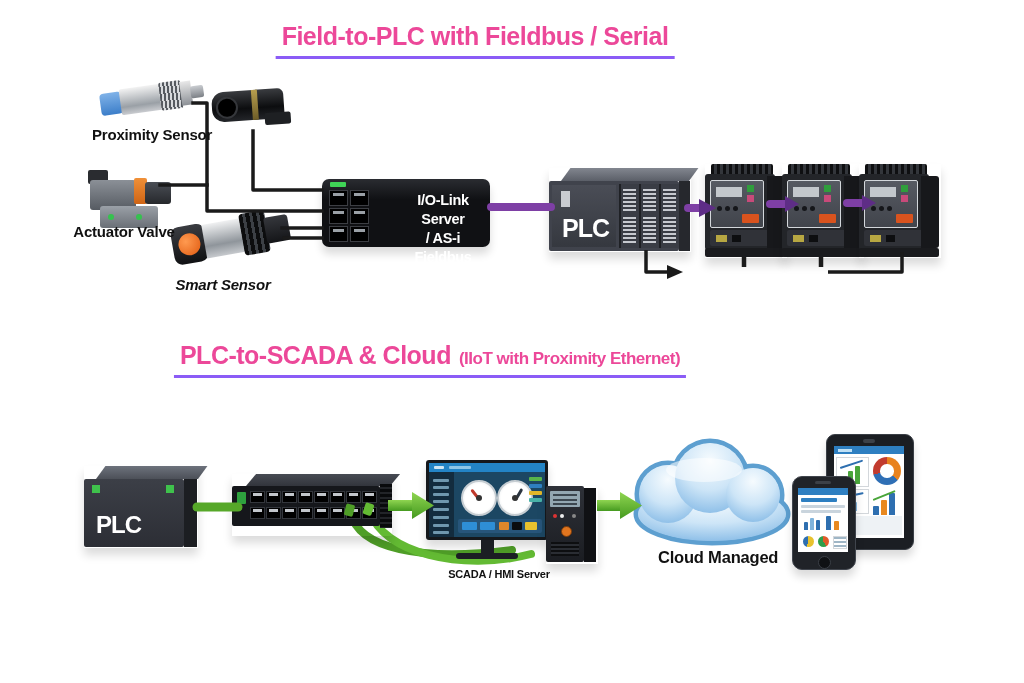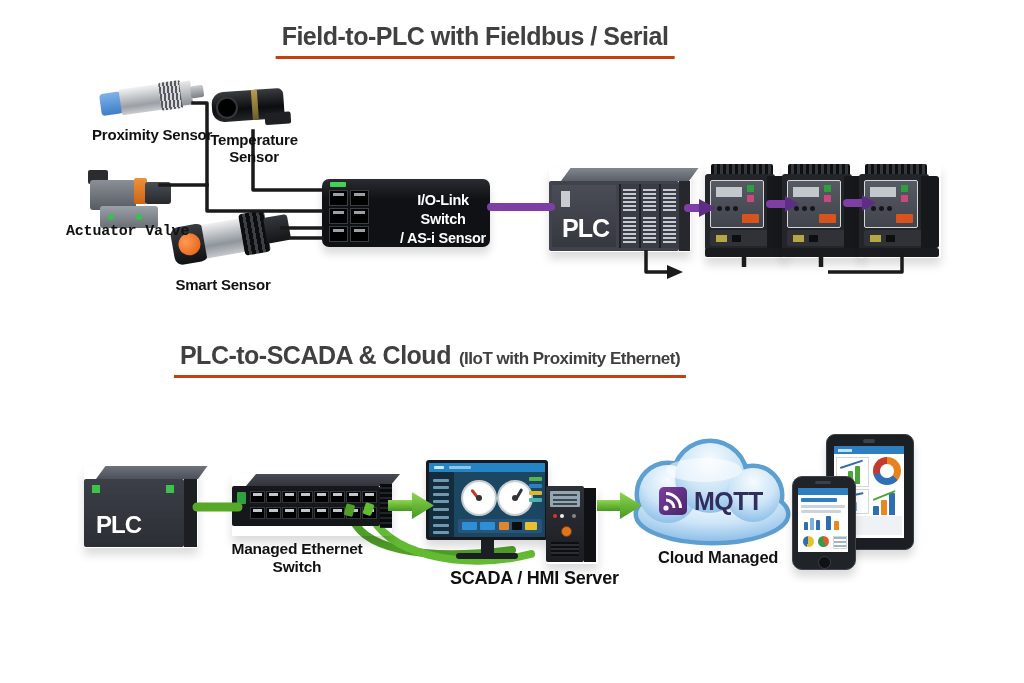--- a/index.html
+++ b/index.html
@@ -1,20 +1,20 @@
 <!DOCTYPE html>
 <html><head>
 <meta charset="utf-8">
 <style>
   html,body{margin:0;padding:0;background:#e8e8e8;}
   #canvas{position:relative;width:1024px;height:683px;background:#ffffff;overflow:hidden;
           font-family:"Liberation Sans",sans-serif;}
   
-  .sec-title{position:absolute;transform:translateX(-50%);color:#404040;font-weight:bold;
-             letter-spacing:-0.5px;white-space:nowrap;border-bottom:3px solid #c2410c;
+  .sec-title{position:absolute;transform:translateX(-50%);color:#ec4899;font-weight:bold;
+             letter-spacing:-0.5px;white-space:nowrap;border-bottom:3px solid #8b5cf6;
              padding:0 6px 5px 6px;z-index:6;}
   #title1{left:475px;top:22px;font-size:25px;}
   #title2{left:430px;top:341px;font-size:25px;}
   #title2 .sub{font-size:17px;margin-left:8px;}
   
   .lbl{position:absolute;color:#111;font-weight:bold;font-size:15px;letter-spacing:-0.2px;
        text-align:center;line-height:1.15;z-index:6;white-space:nowrap;}
   
   .dev{position:absolute;z-index:3;}
   .shadow{box-shadow:0 7px 9px rgba(0,0,0,0.14);}
@@ -202,22 +202,22 @@
           <i></i>
         </div>
       <div class="p" style="left:0;top:36px;">
           <i></i>
         </div>
       <div class="p" style="left:21px;top:36px;">
           <i></i>
         </div>
     </div>
     <div class="txt">
-      <div>I/O-Link Switch</div>
-      <div>/ AS-i Sensor</div>
+      <div>I/O-Link Server</div>
+      <div>/ AS-i Fieldbus</div>
     </div>
   </div>
 
   <div class="dev plcrack shadow" style="left:549px;top:168px;">
     <div class="top"></div>
     <div class="front"></div>
     <div class="side"></div>
     <div class="cpu">
       <div class="slot"></div>
       <div class="plctxt">PLC</div>
@@ -434,30 +434,20 @@
         <circle cx="753" cy="495" r="29"></circle>
     </g>
     <g fill="url(#cg)">
       <ellipse cx="712" cy="514" rx="74" ry="27"></ellipse>
       <circle cx="668" cy="494" r="29"></circle>
         <circle cx="710" cy="478" r="35"></circle>
         <circle cx="753" cy="495" r="27"></circle>
     </g>
     <ellipse cx="704" cy="470" rx="38" ry="12" fill="#ffffff" opacity="0.55"></ellipse>
   </svg>
-  <div class="mqtt-row">
-    <div class="mqtt-logo">
-      <svg width="28" height="28" viewBox="0 0 28 28">
-        <circle cx="7" cy="21" r="2.6" fill="#fff"></circle>
-        <path d="M7,13 a8,8 0 0 1 8,8" stroke="#fff" stroke-width="3" fill="none"></path>
-        <path d="M7,6.5 a14.5,14.5 0 0 1 14.5,14.5" stroke="#fff" stroke-width="3" fill="none"></path>
-      </svg>
-    </div>
-    <div class="mqtt-text">MQTT</div>
-  </div>
 
   <div class="dev tablet shadow" style="left:826px;top:434px;">
     <div class="cam"></div>
     <div class="scr">
       <div class="hdr">
           <i></i>
         </div>
       <div class="panel" style="left:2px;top:11px;width:31px;height:28px;">
         <div class="bar" style="left:4px;width:5px;height:8px;background:#49a53a;"></div>
         <div class="bar" style="left:11px;width:5px;height:13px;background:#49a53a;"></div>
@@ -545,27 +535,19 @@
     <g>
       <rect x="597" y="500" width="24" height="11" fill="url(#gg)"></rect>
       <polygon points="620,492 642,505.5 620,519" fill="url(#gg)"></polygon>
     </g>
 
     <rect x="345" y="504" width="9" height="12" rx="2" fill="#4f9e27" transform="rotate(14 349 510)"></rect>
     <rect x="364" y="503" width="9" height="12" rx="2" fill="#63ba33" transform="rotate(18 368 509)"></rect>
   </svg>
 
   <div class="lbl" style="left:92px;top:126px;width:116px;">Proximity Sensor</div>
-  <div class="lbl" style="left:206px;top:131px;width:96px;">
-    <div>Temperature</div>
-    <div>Sensor</div>
-  </div>
-  <div class="lbl" style="left:66px;top:223px;width:116px;font-family:Liberation Mono, monospace;">Actuator Valve</div>
-  <div class="lbl" style="left:168px;top:276px;width:110px;">Smart Sensor</div>
-
-  <div class="lbl" style="left:226px;top:540px;width:142px;font-size:15.5px;">
-    <div>Managed Ethernet</div>
-    <div>Switch</div>
-  </div>
-  <div class="lbl" style="left:450px;top:568px;width:146px;font-size:18px;">SCADA / HMI Server</div>
+  <div class="lbl" style="left:66px;top:223px;width:116px;">Actuator Valve</div>
+  <div class="lbl" style="left:168px;top:276px;width:110px;font-style:italic;">Smart Sensor</div>
+
+  <div class="lbl" style="left:426px;top:568px;width:146px;font-size:11px;">SCADA / HMI Server</div>
   <div class="lbl" style="left:658px;top:548px;width:110px;font-size:16.5px;">Cloud Managed</div>
 
 </div>
 
 </body></html>

